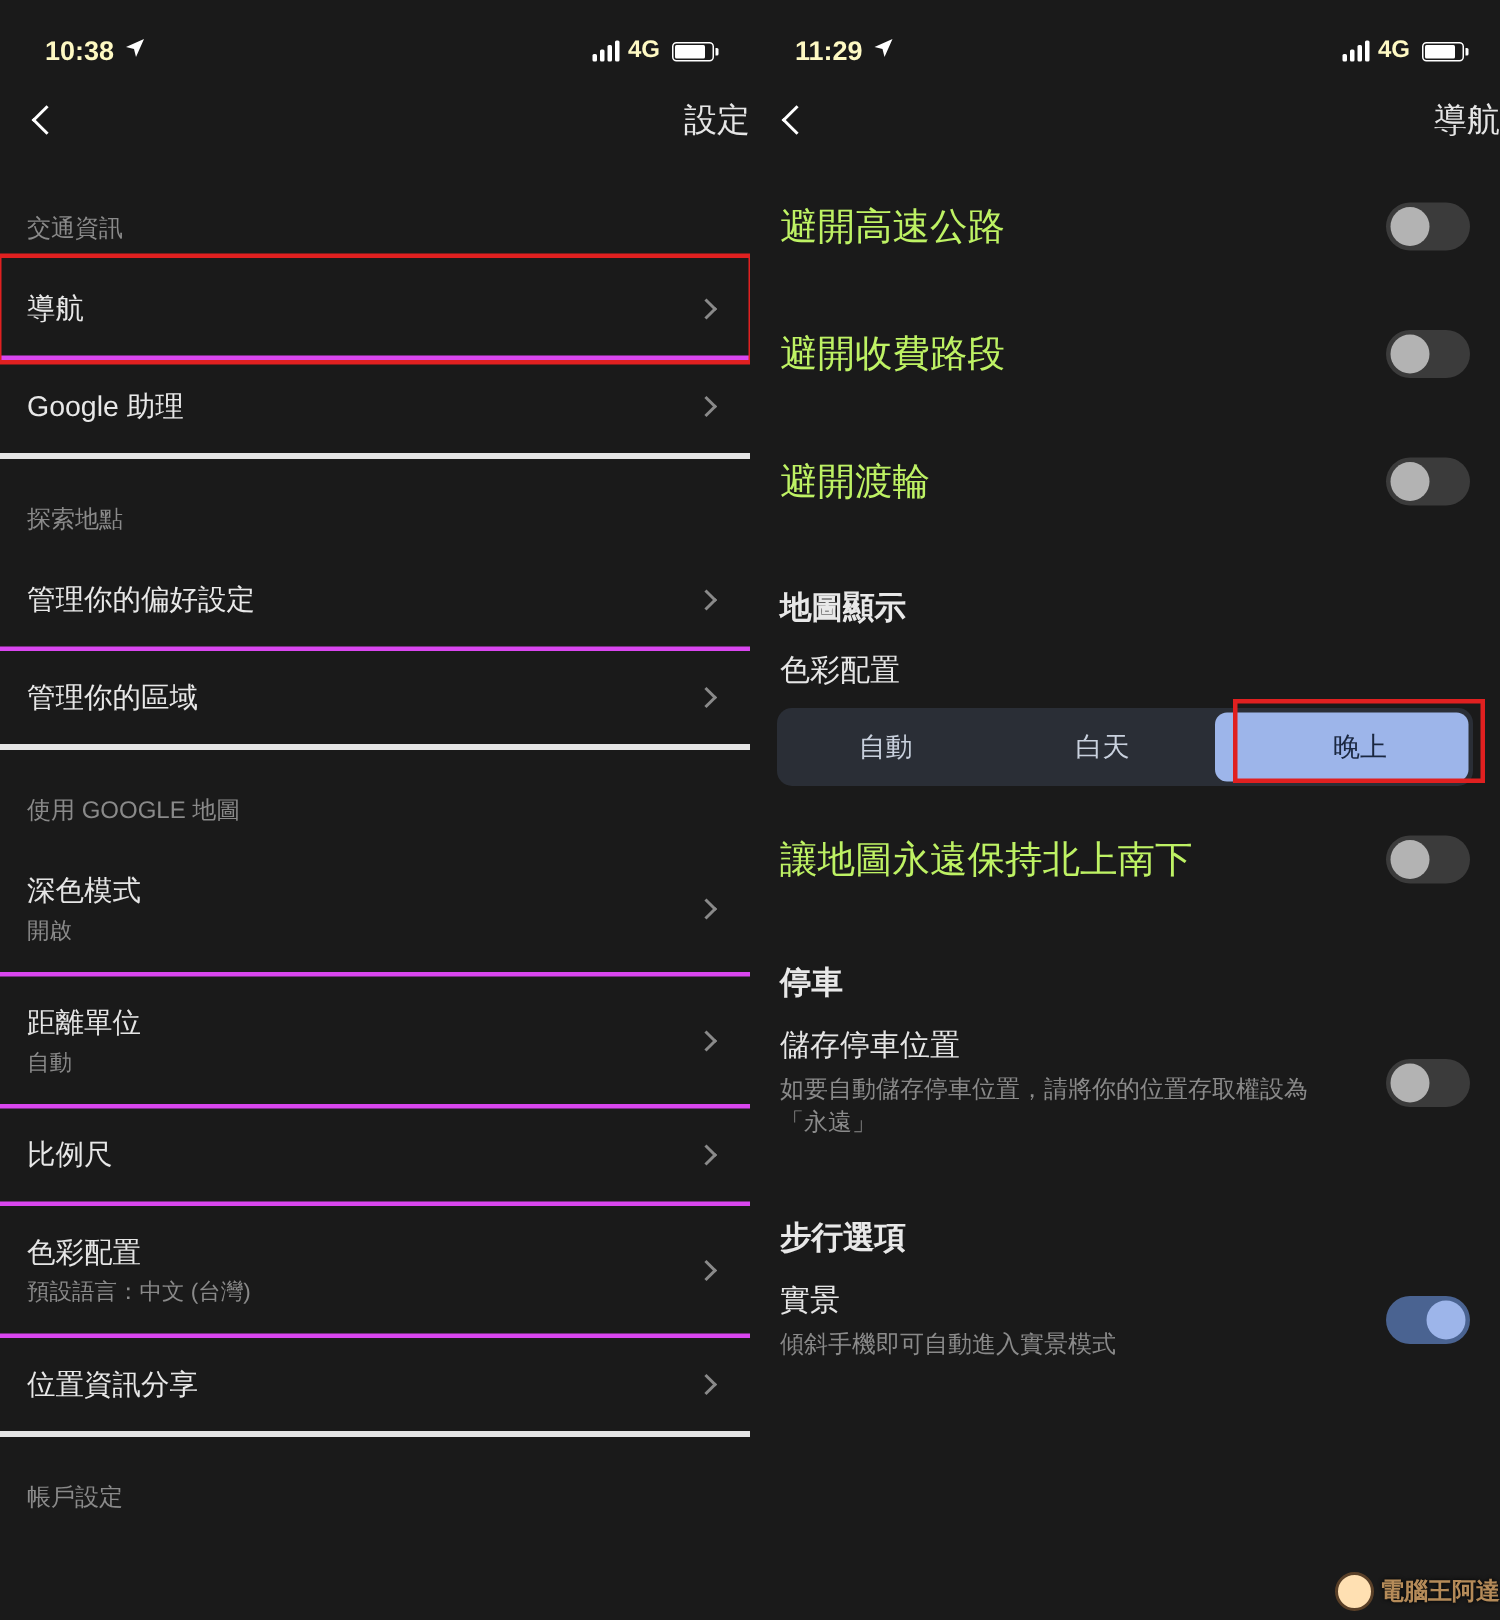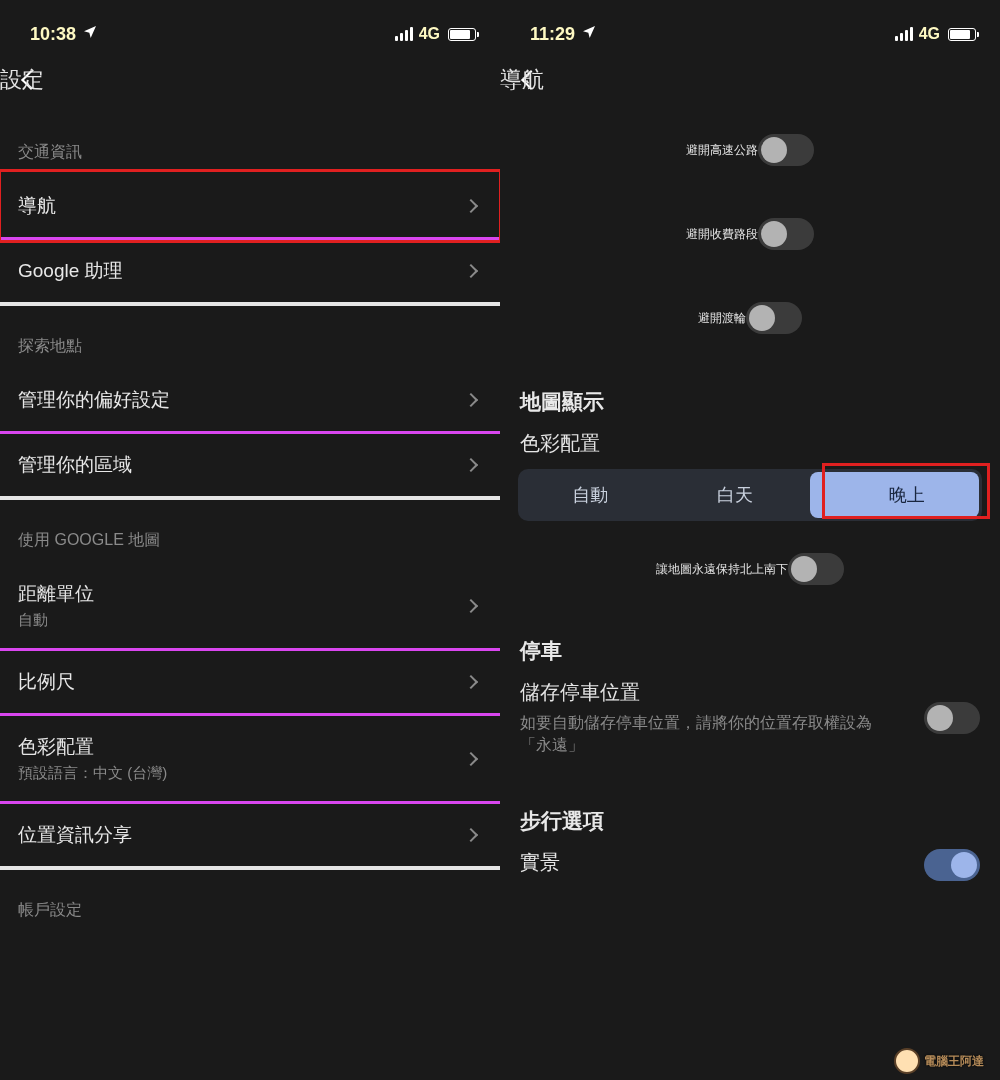--- a/index.html
+++ b/index.html
@@ -54,21 +54,21 @@
     }
     .back-chevron {
       width: 14px; height: 14px;
       border-left: 2.5px solid #fff;
       border-bottom: 2.5px solid #fff;
       transform: rotate(45deg);
       margin-left: 8px;
     }
     .nav-title {
       position: absolute; left:0; right:0;
-      text-align: left;
+      text-align: right;
       color: #e5e5e5;
       font-size: 22px;
       font-weight: 400;
     }
     
     .section-header {
       color: #8a8a8a;
       font-size: 16px;
       padding: 30px 18px 12px;
       border-top: 4px solid #e5e5e5;
@@ -99,22 +99,22 @@
     .row-sub .left { display:flex; flex-direction:column; }
     .section-block { background: #1a1a1a; }
     .highlight-box {
       position: absolute;
       border: 3px solid #e02020;
       pointer-events: none;
       z-index: 50;
     }
     
     .toggle-row {
-      display:flex; align-items:center; justify-content:center;
-      padding: 26px 20px; color:#e5e5e5; font-size:12px;
+      display:flex; align-items:center; justify-content:space-between;
+      padding: 26px 20px; color:#bef264; font-size:25px;
     }
     .toggle-row.tight{ padding:24px 20px; }
     .toggle {
       width: 56px; height: 32px; border-radius: 16px;
       background: #3b3b3b; position: relative; flex-shrink:0;
     }
     .toggle .knob {
       position:absolute; width:26px; height:26px; border-radius:50%;
       background:#b3b3b3; top:3px; left:3px;
     }
@@ -132,22 +132,22 @@
     .seg div.active{ background:#9db5ea; color:#1a2740; font-weight:500; border-radius:8px; margin:3px;padding-left:24px;}
     .section-title-b {
       color:#e8e8e8; font-size:21px; font-weight:600;
       padding: 28px 20px 14px;
     }
     .desc-row { display:flex; align-items:center; justify-content:space-between; padding: 0 20px 22px; }
     .desc-row .txt { color:#e5e5e5; }
     .desc-row .dtitle { font-size:20px; margin-bottom:6px;}
     .desc-row .dsub { font-size:16px; color:#8a8a8a; max-width:360px; line-height:1.4;}
     .watermark {
-      position:absolute; right:16px; bottom:6px;
-      color:#b58b59; font-size:12px; font-weight:600;
+      position:absolute; right:0; bottom:6px;
+      color:#b58b59; font-size:16px; font-weight:600;
       text-shadow:0 0 3px #000;
       display:flex; align-items:center; gap:4px;
     }
     .watermark .face{
       width:26px;height:26px;border-radius:50%;
       background:#ffe0b2; border:2px solid #5a4028;
       display:inline-block; position:relative;
     }
   </style>
 </head>
@@ -201,20 +201,27 @@
     <div class="row">
       <span>管理你的區域</span>
       <span class="chev"></span>
     </div>
   </div>
 
   <div class="section-header">使用 GOOGLE 地圖</div>
   <div class="section-block">
     <div class="row row-sub">
       <div class="left">
+        <span class="title">深色模式</span>
+        <span class="subtitle">開啟</span>
+      </div>
+      <span class="chev"></span>
+    </div>
+    <div class="row row-sub">
+      <div class="left">
         <span class="title">距離單位</span>
         <span class="subtitle">自動</span>
       </div>
       <span class="chev"></span>
     </div>
     <div class="row">
       <span>比例尺</span>
       <span class="chev"></span>
     </div>
     <div class="row row-sub">
@@ -302,20 +309,21 @@
     </div>
     <div class="toggle">
         <div class="knob"></div>
       </div>
   </div>
 
   <div class="section-title-b">步行選項</div>
   <div class="desc-row">
     <div class="txt">
       <div class="dtitle">實景</div>
+      <div class="dsub">傾斜手機即可自動進入實景模式</div>
     </div>
     <div class="toggle on">
         <div class="knob"></div>
       </div>
   </div>
 
   <div class="watermark">
     <span class="face"></span>
     <span>電腦王阿達</span>
   </div>

